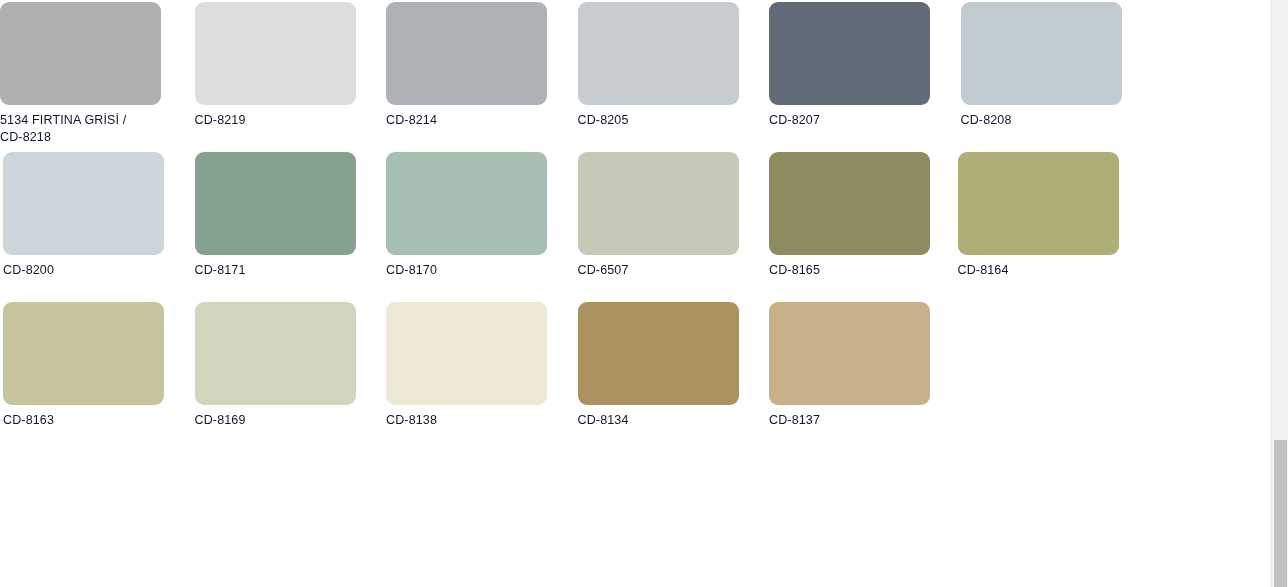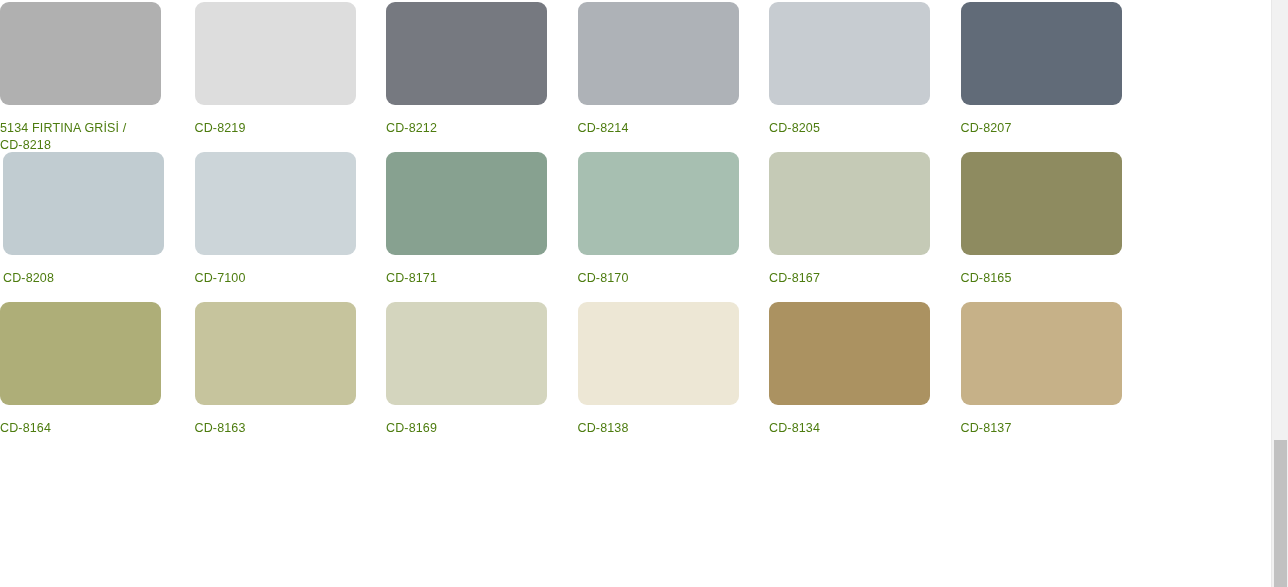--- a/index.html
+++ b/index.html
@@ -47,23 +47,23 @@
     height: 103px;
     border-radius: 9px;
     margin-left: 0px;
     margin-top: 2px;
   }
   .swatch-cell.col-1 .swatch-chip { margin-left: 0px; }
 
   .swatch-label {
     font-size: 12.5px;
     line-height: 16.5px;
-    color: #4d7c0f;
+    color: #0f172a;
     letter-spacing: 0.15px;
-    margin-top: 15px;
+    margin-top: 7px;
     width: 152px;
     word-wrap: break-word;
     font-family: "Liberation Sans", sans-serif;
   }
 
   
   .swatch-cell.offset .swatch-chip,
   .swatch-cell.offset .swatch-label { margin-left: 3px; }
 
   
@@ -90,55 +90,51 @@
 <div id="palette-page">
   <div class="swatch-grid" id="swatch-grid">
       <div class="swatch-cell col-1">
         <div class="swatch-chip" style="background: rgb(176, 176, 176);"></div>
         <div class="swatch-label">5134 FIRTINA GRİSİ / CD-8218</div>
       </div>
       <div class="swatch-cell col-2 offset">
         <div class="swatch-chip" style="background: rgb(221, 221, 221);"></div>
         <div class="swatch-label">CD-8219</div>
       </div>
-      <div class="swatch-cell col-3 offset">
-        <div class="swatch-chip" style="background: rgb(118, 121, 128);"></div>
-        <div class="swatch-label">CD-8212</div>
-      </div>
       <div class="swatch-cell col-4 offset">
         <div class="swatch-chip" style="background: rgb(174, 178, 183);"></div>
         <div class="swatch-label">CD-8214</div>
       </div>
       <div class="swatch-cell col-6 offset">
         <div class="swatch-chip" style="background: rgb(199, 204, 209);"></div>
         <div class="swatch-label">CD-8205</div>
       </div>
       <div class="swatch-cell col-2 offset">
         <div class="swatch-chip" style="background: rgb(97, 107, 120);"></div>
         <div class="swatch-label">CD-8207</div>
       </div>
       <div class="swatch-cell col-5 offset">
         <div class="swatch-chip" style="background: rgb(193, 204, 209);"></div>
         <div class="swatch-label">CD-8208</div>
       </div>
       <div class="swatch-cell col-6 offset">
         <div class="swatch-chip" style="background: rgb(204, 213, 217);"></div>
-        <div class="swatch-label">CD-7100</div>
+        <div class="swatch-label">CD-8200</div>
       </div>
       <div class="swatch-cell col-2 offset">
         <div class="swatch-chip" style="background: rgb(135, 161, 144);"></div>
         <div class="swatch-label">CD-8171</div>
       </div>
       <div class="swatch-cell col-3 offset">
         <div class="swatch-chip" style="background: rgb(167, 191, 177);"></div>
         <div class="swatch-label">CD-8170</div>
       </div>
       <div class="swatch-cell col-4 offset">
         <div class="swatch-chip" style="background: rgb(197, 202, 182);"></div>
-        <div class="swatch-label">CD-8167</div>
+        <div class="swatch-label">CD-6507</div>
       </div>
       <div class="swatch-cell col-6 offset">
         <div class="swatch-chip" style="background: rgb(142, 139, 96);"></div>
         <div class="swatch-label">CD-8165</div>
       </div>
       <div class="swatch-cell col-1">
         <div class="swatch-chip" style="background: rgb(174, 174, 120);"></div>
         <div class="swatch-label">CD-8164</div>
       </div>
       <div class="swatch-cell col-2 offset">

